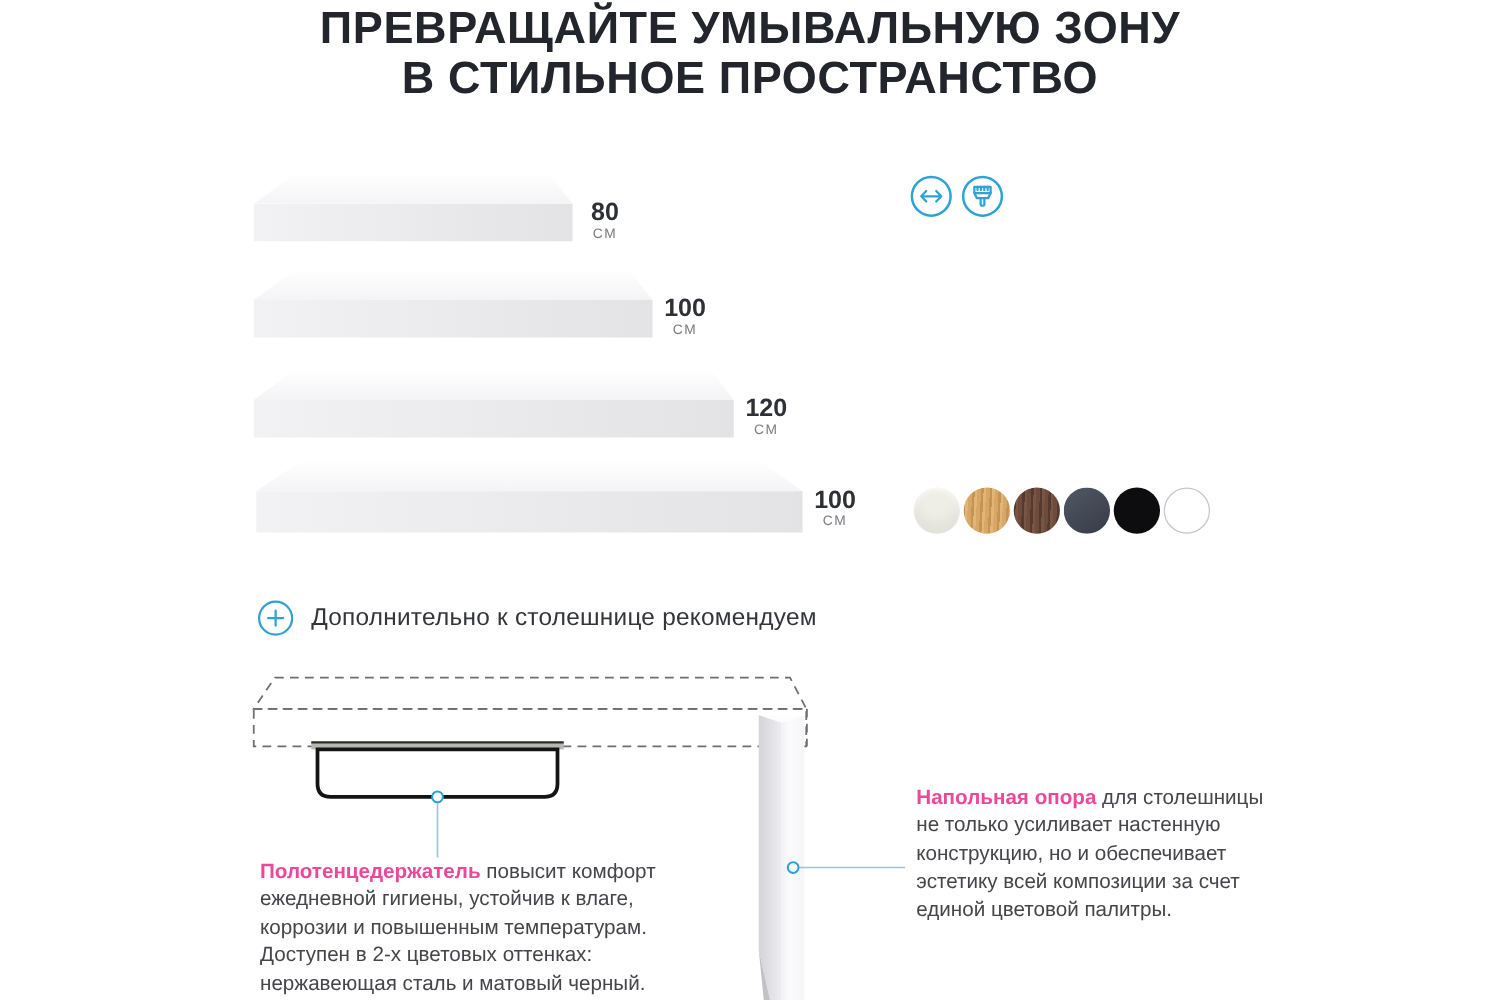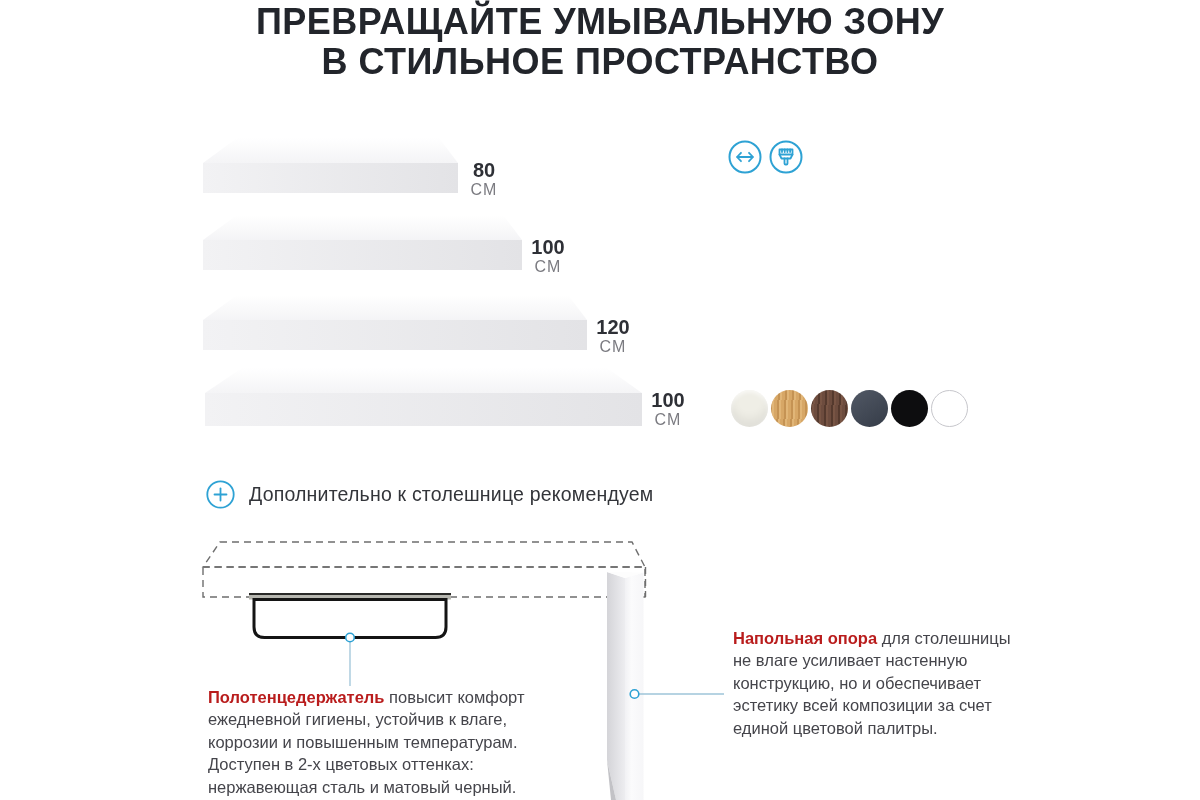--- a/index.html
+++ b/index.html
@@ -28,21 +28,21 @@
   #shelf-2{left:203px;top:215px;width:319px;}
   #shelf-3{left:203px;top:295px;width:384px;}
   #shelf-4{left:205px;top:368px;width:437px;}
   #shelf-4 .shelf-top{clip-path:polygon(37px 0, calc(100% - 35px) 0, 100% 100%, 0 100%);}
   #shelf-4 .shelf-face{height:33px;}
   .shelf-label{
     position:absolute;left:calc(100% + 9px);top:23px;
     text-align:center;min-width:34px;
   }
   .shelf-label .num{font-size:20px;font-weight:800;color:#2e3036;line-height:19px;display:block;}
-  .shelf-label .unit{font-size:16px;color:#7b7b81;letter-spacing:1.2px;display:block;margin-top:1px;}
+  .shelf-label .unit{font-size:11px;color:#7b7b81;letter-spacing:1.2px;display:block;margin-top:1px;}
   
   .icon-row{position:absolute;left:728px;top:140px;display:flex;gap:7px;}
   .round-icon{width:34px;height:34px;}
   .round-icon circle.ring{fill:none;stroke:var(--accent);stroke-width:2;}
   .round-icon path,.round-icon line{fill:none;stroke:var(--accent);stroke-width:1.8;stroke-linecap:round;stroke-linejoin:round;}
   .length-text{
     position:absolute;left:733px;top:192px;width:300px;margin:0;
     font-size:17px;line-height:24.3px;color:#46464c;white-space:pre-line;
   }
   
@@ -64,21 +64,21 @@
   .plus-icon circle{fill:none;stroke:var(--accent);stroke-width:1.8;}
   .plus-icon line{stroke:var(--accent);stroke-width:1.8;stroke-linecap:round;}
   .recommend-heading{margin:0;font-size:19.5px;font-weight:400;color:#33353a;letter-spacing:0.2px;}
   
   .illustration{position:absolute;left:0;top:0;width:1200px;height:800px;}
   .dash{fill:none;stroke:#6e6e6e;stroke-width:1.4;stroke-dasharray:7 5;}
   .callout-line{stroke:var(--callout);stroke-width:1.3;fill:none;}
   .callout-dot{fill:#ffffff;stroke:var(--accent);stroke-width:1.6;}
   
   .note{position:absolute;margin:0;font-size:16.5px;line-height:22.4px;color:#45454b;white-space:pre-line;}
-  .note b{color:#b91c1c;font-weight:700;}
+  .note b{color:#ec4899;font-weight:700;}
   .towel-note{left:208px;top:686px;width:345px;}
   .support-note{left:733px;top:627px;width:330px;}
 </style>
 </head>
 <body>
 
 <div class="page">
 
   <h1 class="title">ПРЕВРАЩАЙТЕ УМЫВАЛЬНУЮ ЗОНУ
 В СТИЛЬНОЕ ПРОСТРАНСТВО</h1>
@@ -195,18 +195,18 @@
     </g>
   </svg>
 
   <p class="note towel-note"><b>Полотенцедержатель</b> <span>повысит комфорт
 ежедневной гигиены, устойчив к влаге,
 коррозии и повышенным температурам.
 Доступен в 2-х цветовых оттенках:
 нержавеющая сталь и матовый черный.</span></p>
 
   <p class="note support-note"><b>Напольная опора</b> <span>для столешницы
-не влаге усиливает настенную
+не только усиливает настенную
 конструкцию, но и обеспечивает
 эстетику всей композиции за счет
 единой цветовой палитры.</span></p>
 
 </div>
 
 </body></html>

